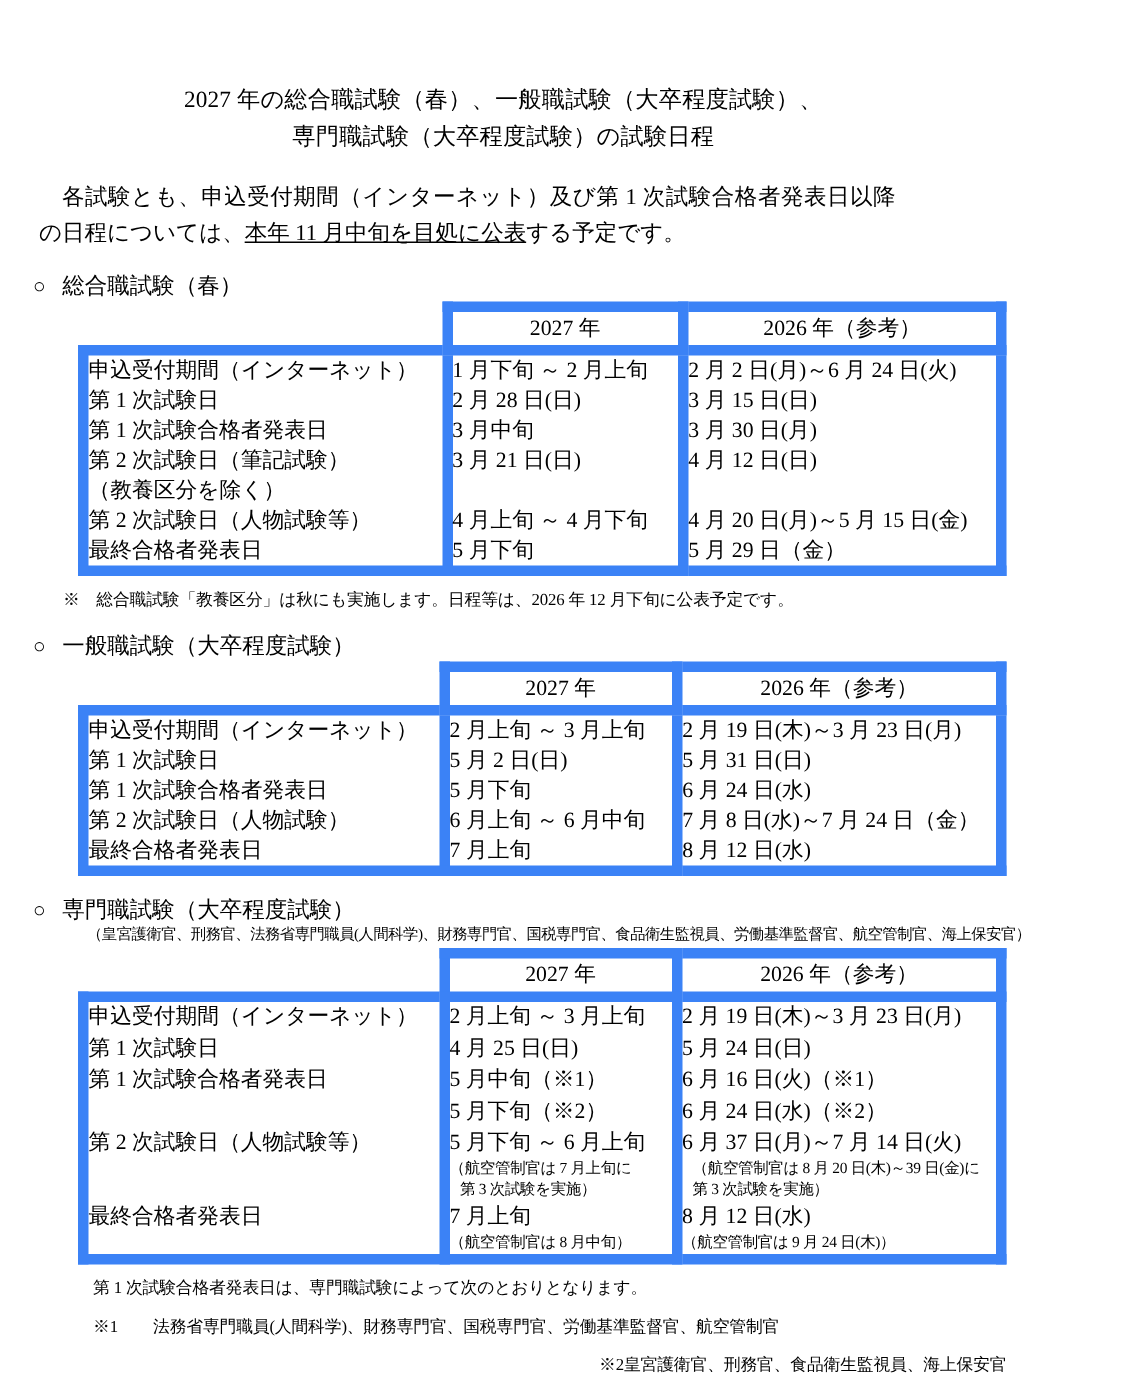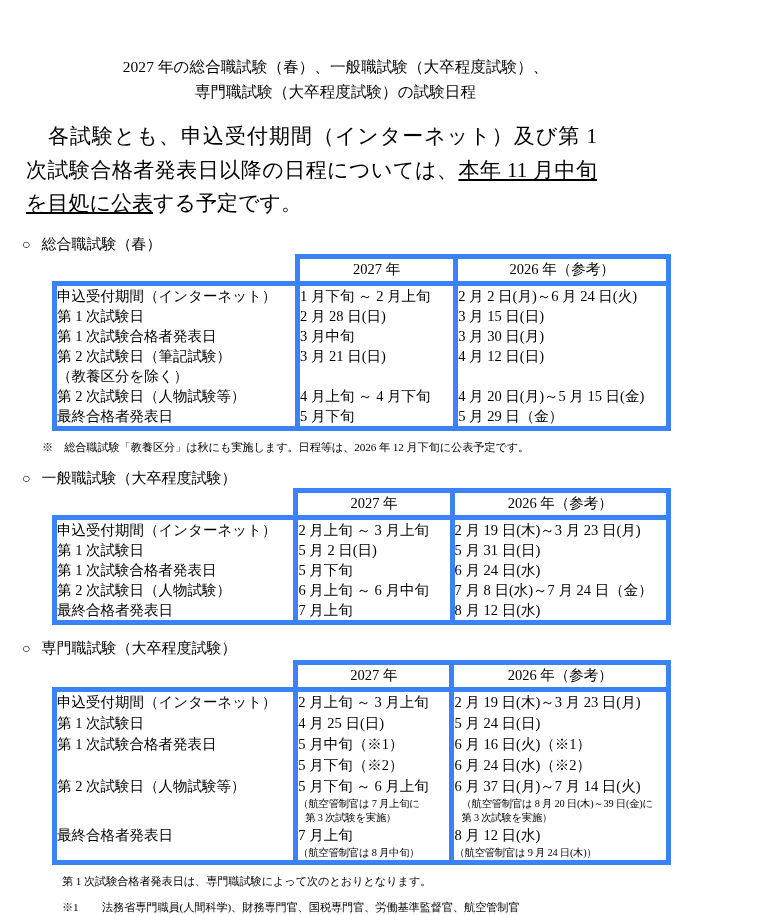--- a/index.html
+++ b/index.html
@@ -34,21 +34,21 @@
     line-height: 1.62;
     font-weight: normal;
     letter-spacing: 0.1px;
   }
   .doc-title .tline { display: block; }
 
   
   .intro {
     margin: 0;
     padding: 16px 74px 0 26px;
-    font-size: 21px;
+    font-size: 15px;
     line-height: 1.6;
     text-align: justify;
   }
   .intro .u { text-decoration: underline; }
 
   
   .section {
     position: relative;
   }
   .sec-head {
@@ -73,21 +73,21 @@
   }
 
   
   table.sched {
     border-collapse: collapse;
     table-layout: fixed;
     margin-left: 52px;
     font-size: 14.5px;
   }
   table.sched td, table.sched th {
-    border: 5px solid #3b82f6;
+    border: 7px solid #3b82f6;
     padding: 0;
     vertical-align: top;
     font-weight: normal;
   }
   
   table.sched th.corner {
     border: none;
   }
   table.sched th.yr {
     text-align: center;
@@ -262,20 +262,21 @@
     </table>
   </div>
 
   <div class="gap-a"></div>
 
   <div class="section">
     <div class="sec-head">
       <span class="sec-circle">○</span>
       <span class="sec-title">専門職試験（大卒程度試験）</span>
     </div>
+    <div class="sec-sub">（皇宮護衛官、刑務官、法務省専門職員(人間科学)、財務専門官、国税専門官、食品衛生監視員、労働基準監督官、航空管制官、海上保安官）</div>
 
     <table class="sched" style="margin-top:2px;">
       <colgroup>
         <col class="c-lbl">
           <col class="c-2027">
           <col class="c-2026">
       </colgroup>
       <thead>
         <tr>
           <th class="corner"></th>

